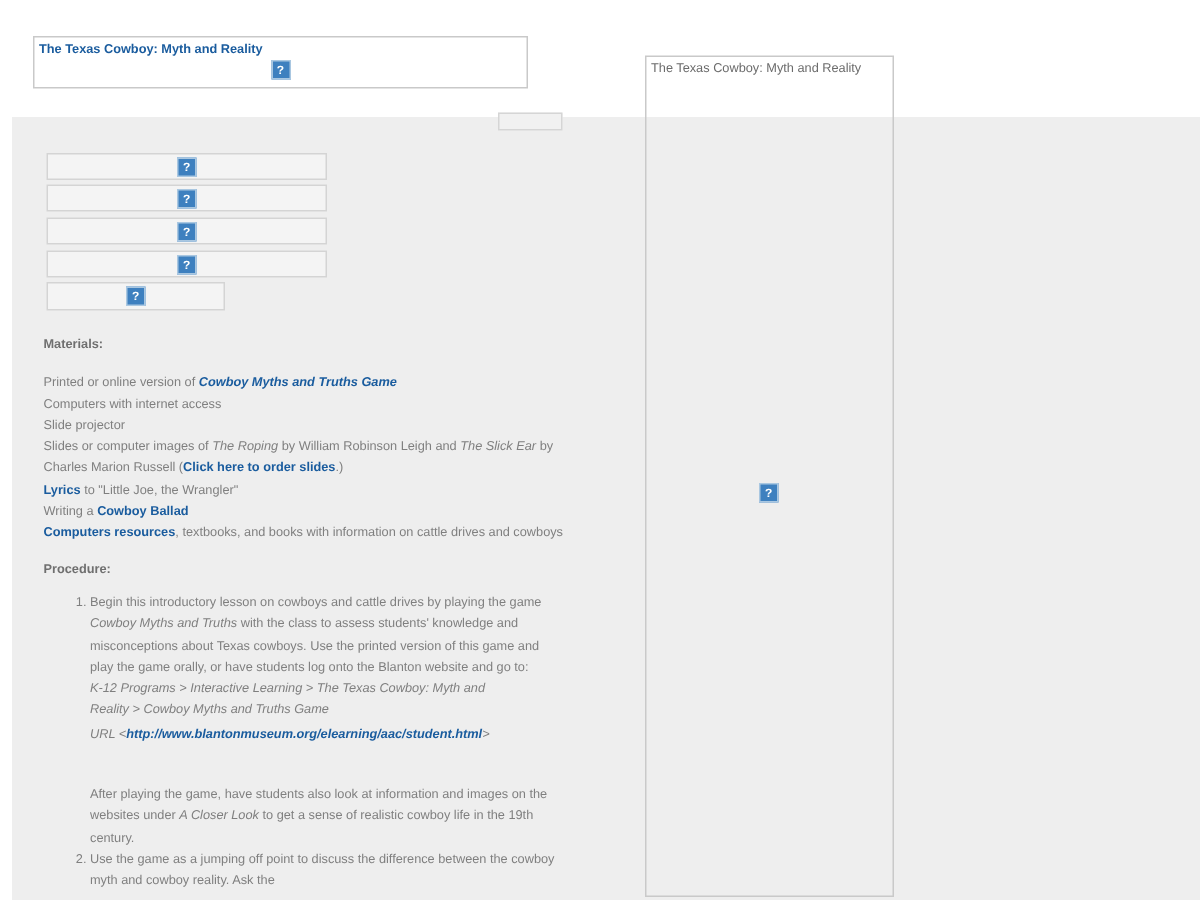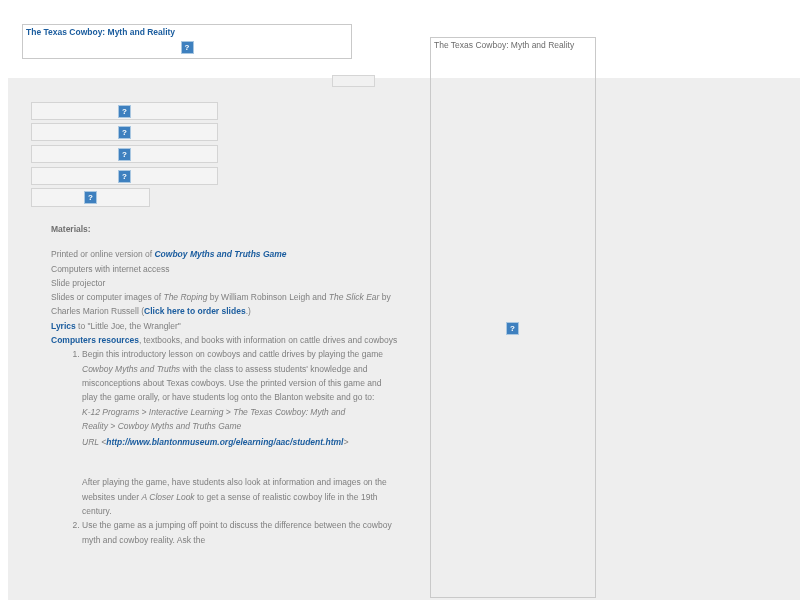--- a/index.html
+++ b/index.html
@@ -92,21 +92,21 @@
   }
   .nav-row.r1 { top: 102px; width: 187px; height: 18px; }
   .nav-row.r2 { top: 123px; width: 187px; height: 18px; }
   .nav-row.r3 { top: 145px; width: 187px; height: 18px; }
   .nav-row.r4 { top: 167px; width: 187px; height: 18px; }
   .nav-row.r5 { top: 188px; width: 119px; height: 19px; }
 
   
   .content {
     position: absolute;
-    left: 51px; top: 222px;
+    left: 29px; top: 222px;
     width: 348px;
     font-size: 8.5px;
     line-height: 14.3px;
     color: #7f7f7f;
   }
   .content h3 {
     font-size: 8.5px;
     font-weight: bold;
     color: #6f6f6f;
   }
@@ -162,22 +162,24 @@
 </div>
 
 <div class="content">
   <h3 class="heading-materials">Materials:</h3>
 
   <div class="materials-line"><span class="seg-plain">Printed or online version of </span><span class="seg-linkitalic">Cowboy Myths and Truths Game</span></div>
   <div class="materials-line"><span class="seg-plain">Computers with internet access</span></div>
   <div class="materials-line"><span class="seg-plain">Slide projector</span></div>
   <div class="materials-line"><span class="seg-plain">Slides or computer images of </span><span class="seg-italic">The Roping</span><span class="seg-plain"> by William Robinson Leigh and </span><span class="seg-italic">The Slick Ear</span><span class="seg-plain"> by Charles Marion Russell (</span><span class="seg-link">Click here to order slides</span><span class="seg-plain">.)</span></div>
   <div class="materials-line"><span class="seg-link">Lyrics</span><span class="seg-plain"> to "Little Joe, the Wrangler"</span></div>
+  <div class="materials-line"><span class="seg-plain">Writing a </span><span class="seg-link">Cowboy Ballad</span></div>
   <div class="materials-line"><span class="seg-link">Computers resources</span><span class="seg-plain">, textbooks, and books with information on cattle drives and cowboys</span></div>
 
+  <h3 class="heading-procedure">Procedure:</h3>
 
   <ol class="procedure-list">
     <li>
       <div class="para"><span class="seg-plain">Begin this introductory lesson on cowboys and cattle drives by playing the game </span><span class="seg-italic">Cowboy Myths and Truths</span><span class="seg-plain"> with the class to assess students' knowledge and misconceptions about Texas cowboys. Use the printed version of this game and play the game orally, or have students log onto the Blanton website and go to:</span></div>
       <div class="para gap-big"><span class="seg-italic">K-12 Programs &gt; Interactive Learning &gt; The Texas Cowboy: Myth and</span><br><span class="seg-italic">Reality &gt; Cowboy Myths and Truths Game</span></div>
       <div class="para gap-small"><span class="seg-plain">URL &lt;</span><span class="seg-link">http://www.blantonmuseum.org/elearning/aac/student.html</span><span class="seg-plain">&gt;</span></div>
       <div class="para gap-med"><span class="seg-plain">After playing the game, have students also look at information and images on the websites under </span><span class="seg-italic">A Closer Look</span><span class="seg-plain"> to get a sense of realistic cowboy life in the 19th century.</span></div>
     </li>
     <li>
       <div class="para"><span class="seg-plain">Use the game as a jumping off point to discuss the difference between the cowboy myth and cowboy reality. Ask the</span></div>

